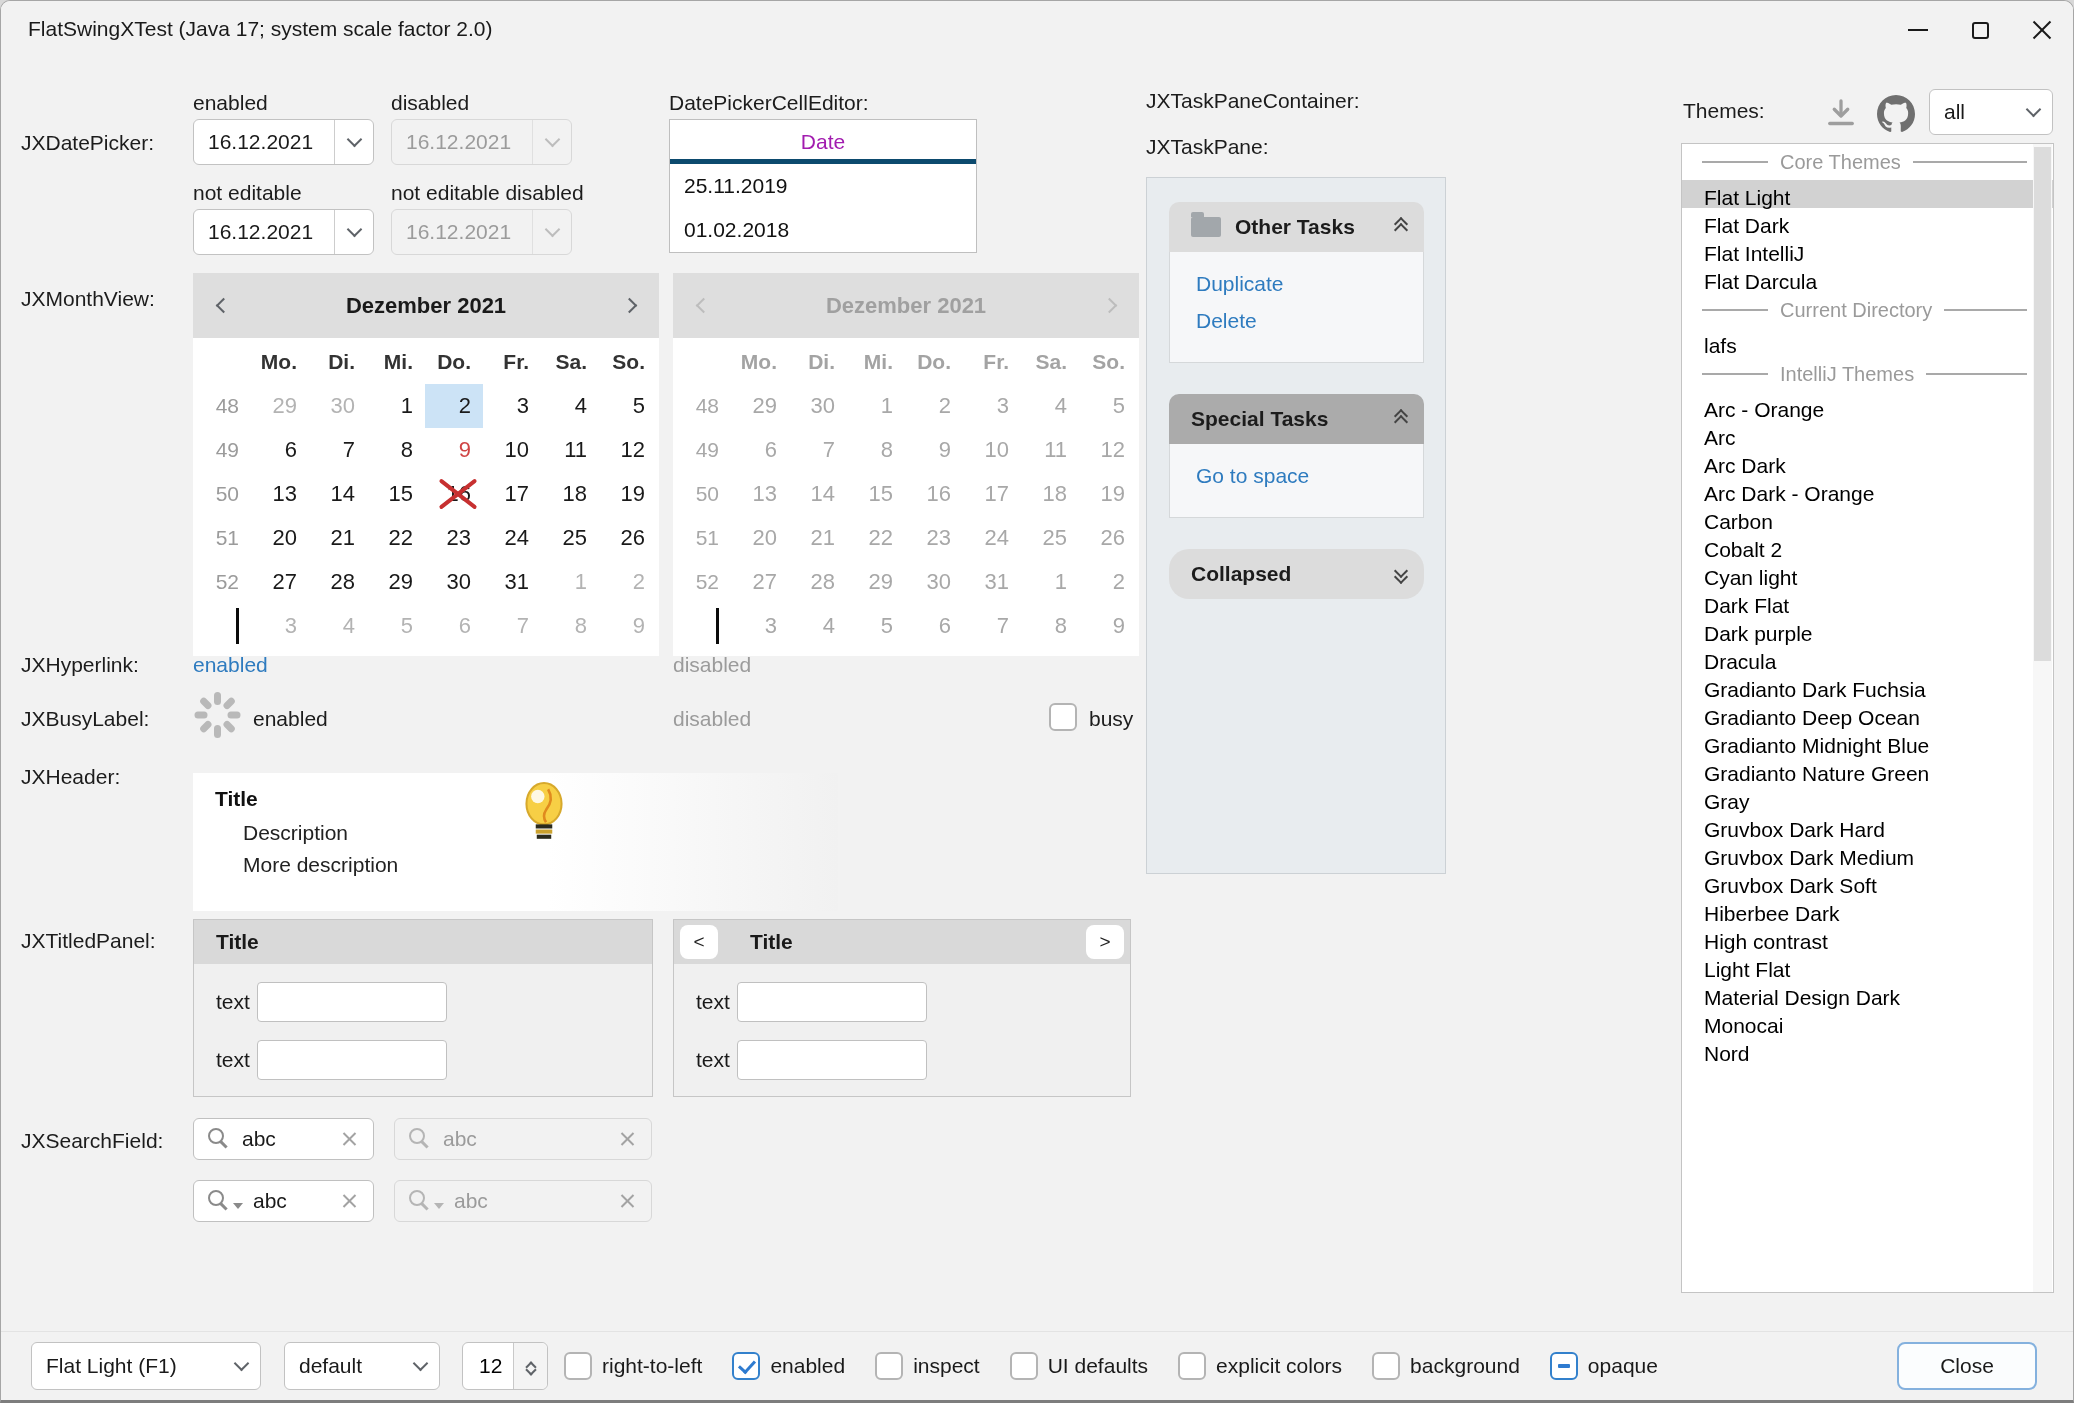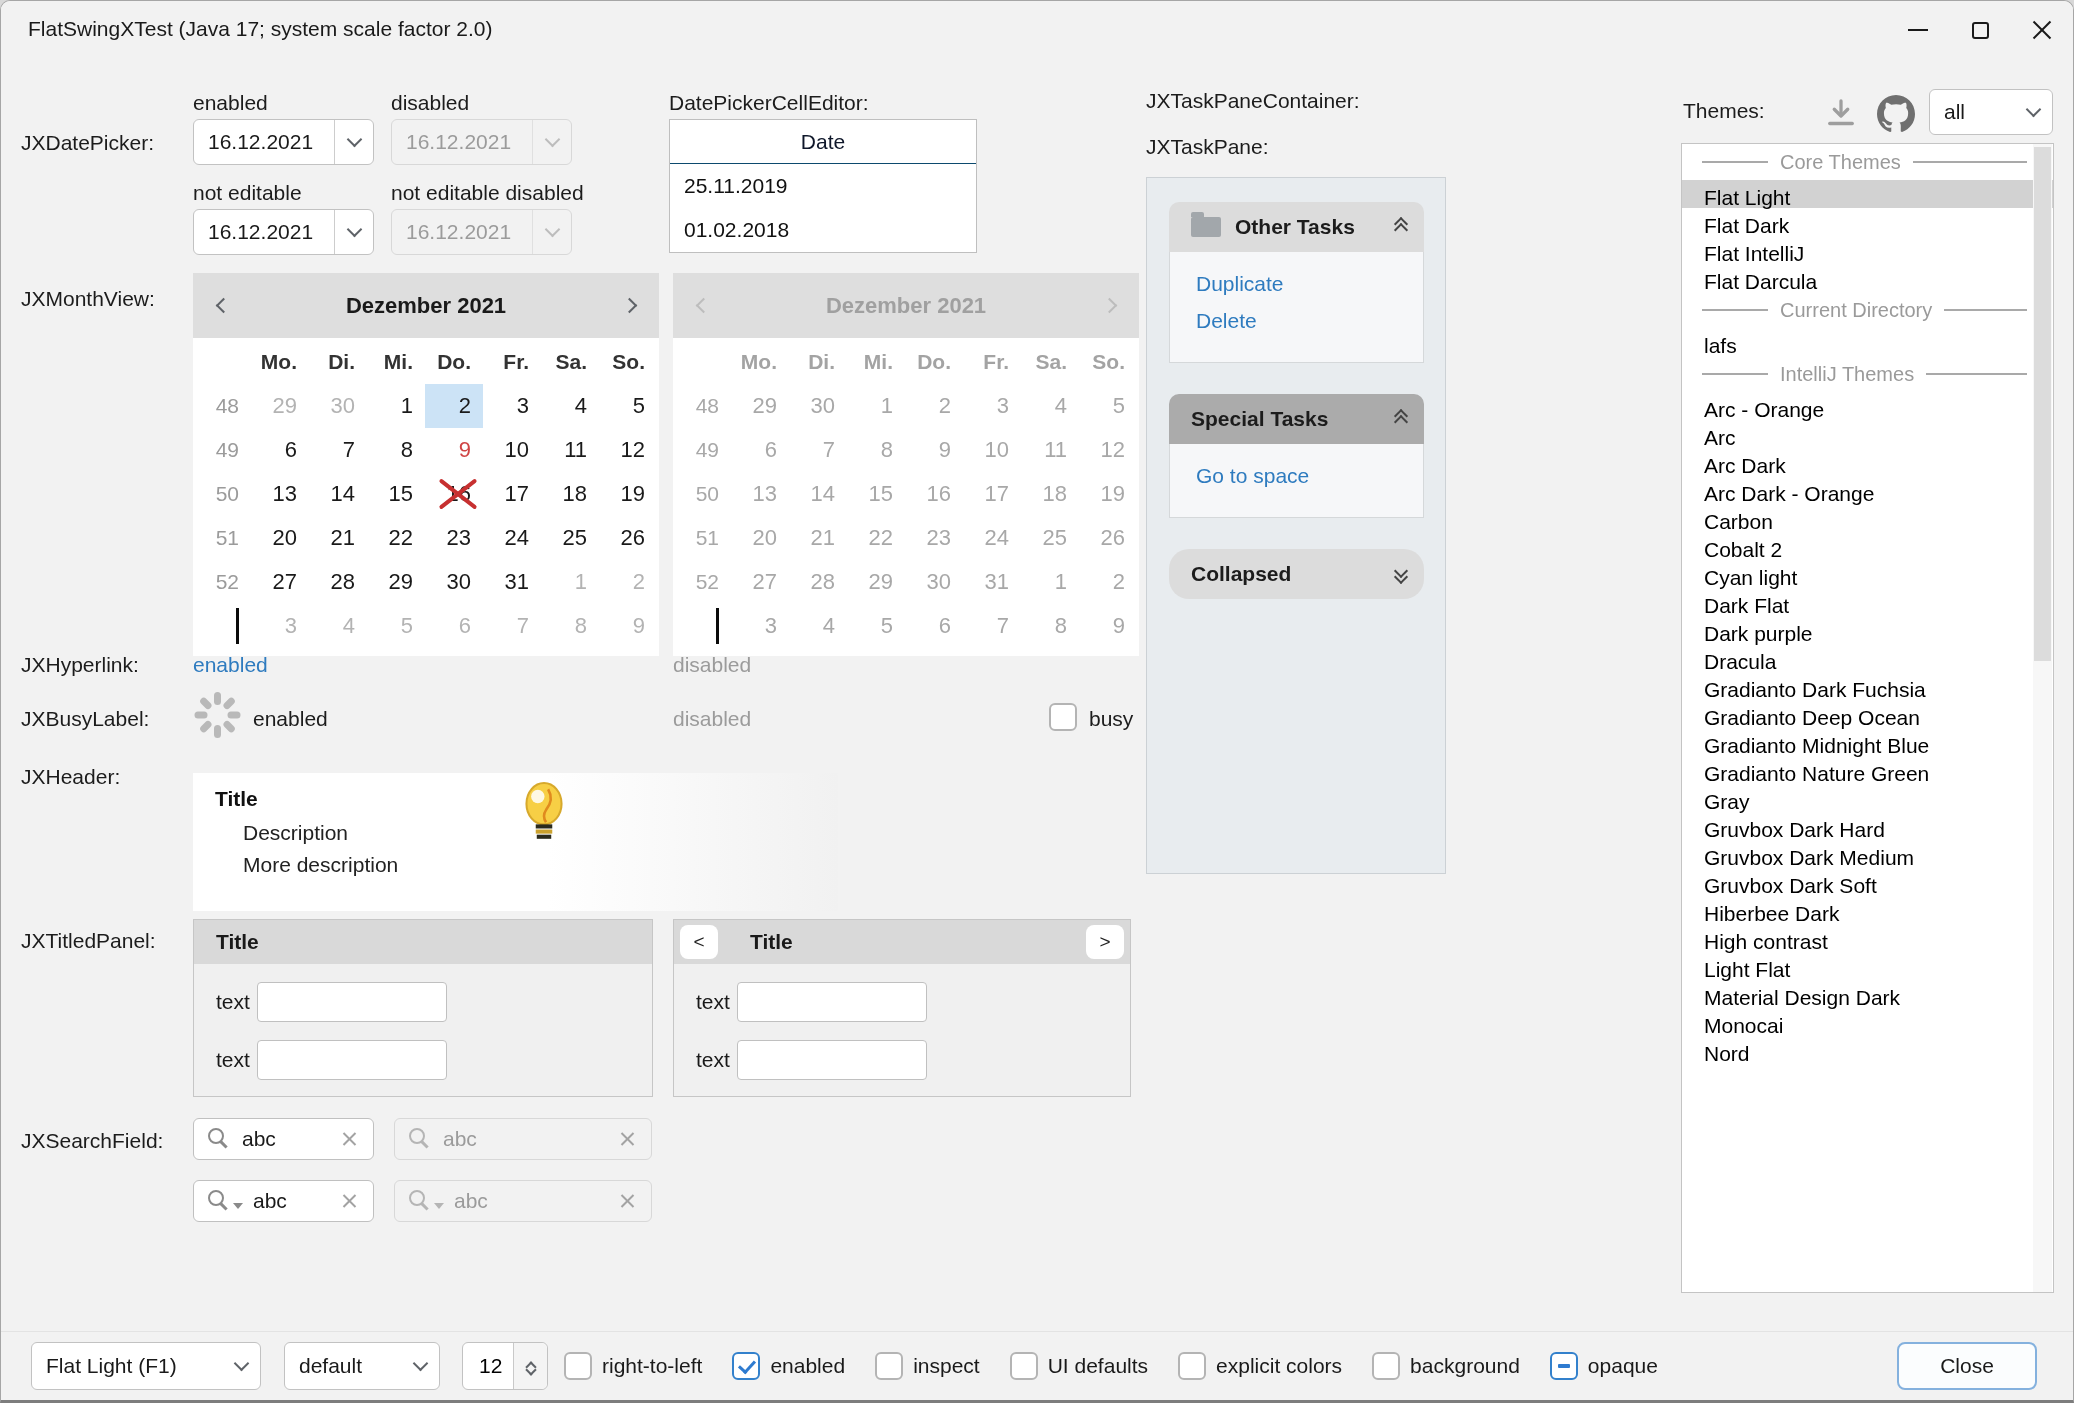--- a/index.html
+++ b/index.html
@@ -27,21 +27,21 @@
   .chev.sm{width:8px;height:8px;border-width:2px;}
   
   .combo{position:absolute;background:#fff;border:1px solid #c2c2c2;border-radius:6px;display:flex;align-items:center;font-size:21px;color:#1a1a1a;}
   .combo .val{flex:1;padding-left:14px;white-space:nowrap;overflow:hidden;}
   .combo .arr{width:38px;display:flex;justify-content:center;align-items:center;}
   .combo .fsep{width:1px;align-self:stretch;background:#cdcdcd;}
   .combo.disabled{background:#f2f2f2;border-color:#d8d8d8;color:#9b9b9b;}
   .combo.disabled .fsep{background:#e0e0e0;}
   
   #dcetable{position:absolute;left:668px;top:118px;width:308px;background:#fff;border:1px solid #bfbfbf;}
-  #dcehead{height:44px;line-height:44px;text-align:center;font-size:21px;color:#0f172a;border-bottom:1px solid #0c4a6e;}
+  #dcehead{height:44px;line-height:44px;text-align:center;font-size:21px;color:#a21caf;border-bottom:5px solid #0c4a6e;}
   .dcerow{height:44px;line-height:44px;padding-left:14px;font-size:21px;color:#111;}
   
   .monthview{position:absolute;top:272px;width:466px;}
   .mv-head{height:65px;background:#dedede;display:flex;align-items:center;}
   .mv-head .mvchev{width:60px;display:flex;justify-content:center;align-items:center;}
   .mv-title{flex:1;text-align:center;font-size:22px;font-weight:bold;color:#1a1a1a;}
   .monthview.disabled .mv-title{color:#a0a0a0;}
   .monthview.disabled .mv-head .chev{border-color:#bdbdbd;}
   .mv-body{background:#fff;padding:2px 0 8px 0;}
   .mv-grid{display:grid;grid-template-columns:58px repeat(7,58px);}

